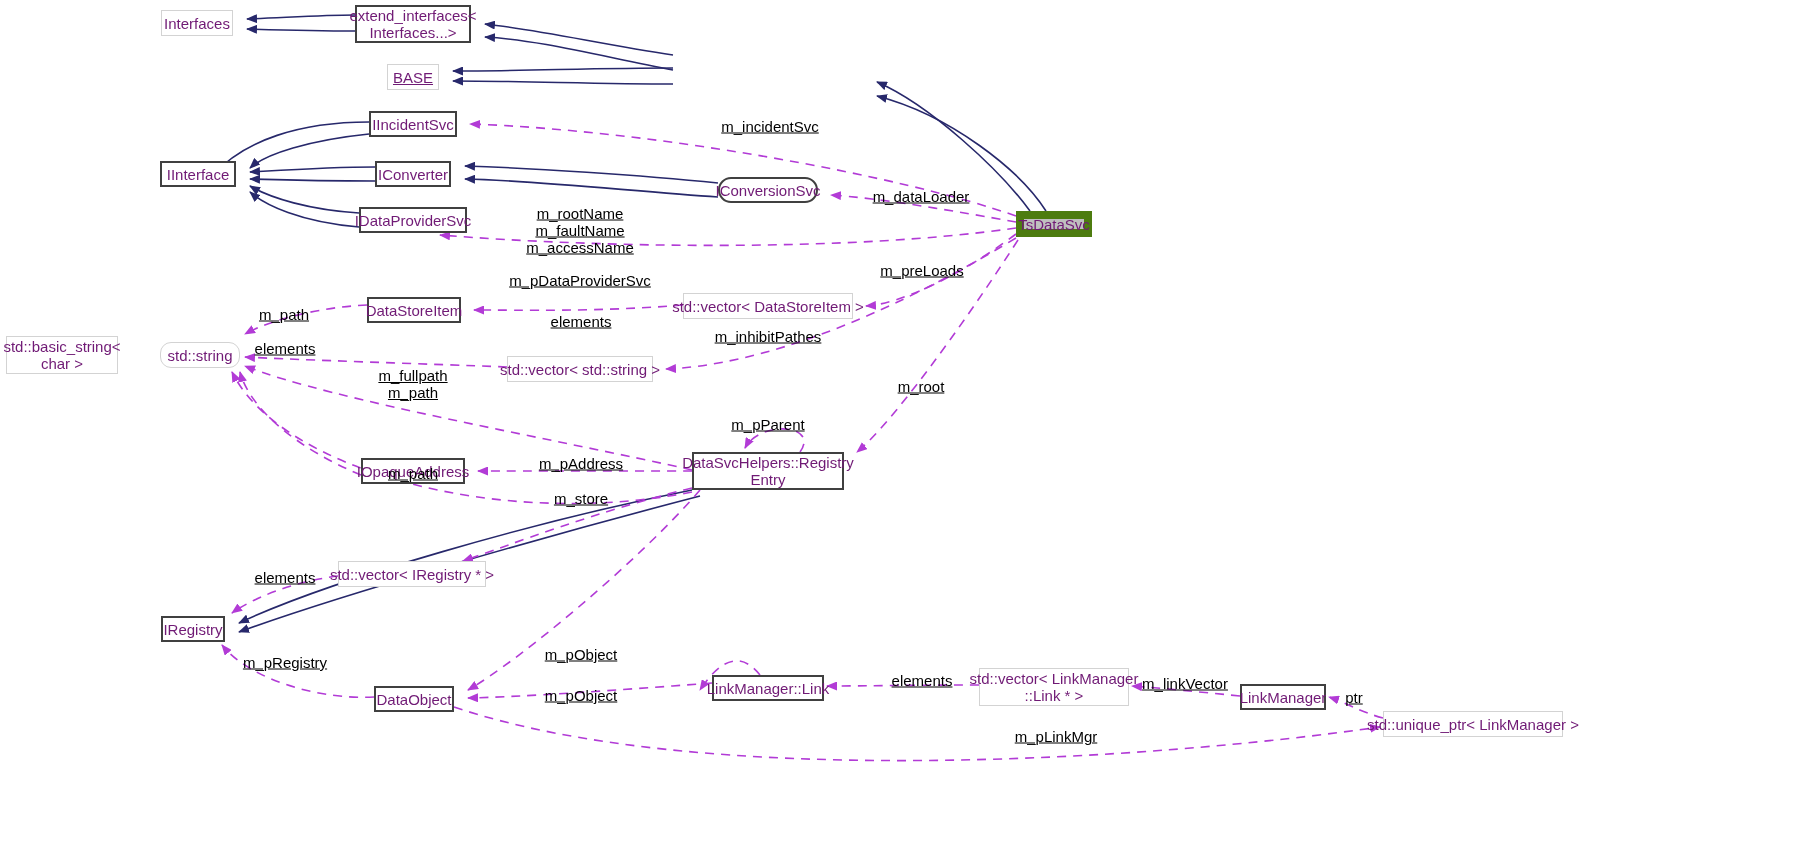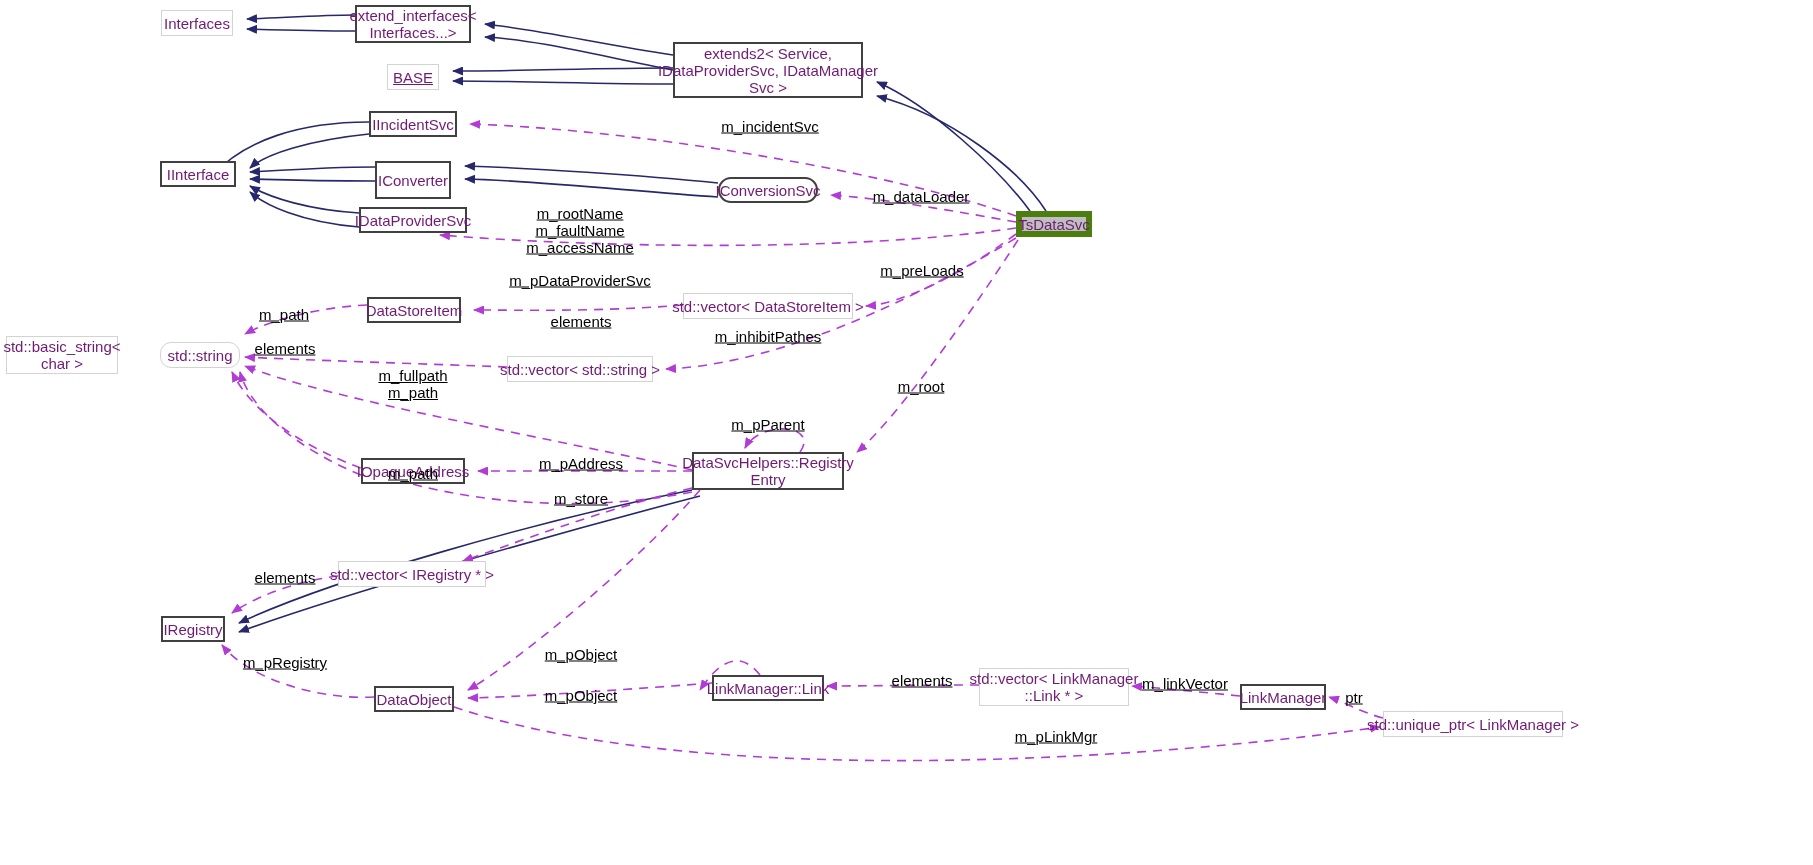--- a/index.html
+++ b/index.html
@@ -39,21 +39,21 @@
     background: #ffffff;
     border: 1px solid #d3d3d3;
     white-space: pre;
     padding: 0 4px;
   }
   .node.documented {
     border: 2px solid #404040;
   }
   .node.current {
     background: #bfbfbf;
-    border: 6px solid #4d7c0f;
+    border: 8px solid #4d7c0f;
   }
   .edge-label {
     position: absolute;
     font-size: 15px;
     line-height: 17px;
     color: #000000;
     text-align: center;
     white-space: pre;
     transform: translate(-50%, -50%);
     text-decoration: underline;
@@ -158,31 +158,28 @@
 
       <path d="M760,675 C740,650 720,660 700,690"></path>
     </g>
   </svg>
 
   <div class="node undocumented" style="left:161px;top:10px;width:72px;height:26px;">Interfaces</div>
 
   <div class="node documented" style="left:355px;top:5px;width:116px;height:38px;">extend_interfaces&lt;
 Interfaces...&gt;</div>
 
-  <div class="node documented" style="left:673px;top:42px;width:190px;height:56px;">extends2&lt; Service,
-IDataProviderSvc, IDataManager
-Svc &gt;</div>
 
   <div class="node undocumented" style="left:387px;top:64px;width:52px;height:26px;text-decoration:underline;">BASE</div>
 
   <div class="node documented" style="left:369px;top:111px;width:88px;height:26px;">IIncidentSvc</div>
 
   <div class="node documented" style="left:160px;top:161px;width:76px;height:26px;">IInterface</div>
 
-  <div class="node documented" style="left:375px;top:161px;width:76px;height:38px;">IConverter</div>
+  <div class="node documented" style="left:375px;top:161px;width:76px;height:26px;">IConverter</div>
 
   <div class="node documented" style="left:718px;top:177px;width:100px;height:26px;border-radius:13px;">IConversionSvc</div>
 
   <div class="node current" style="left:1016px;top:211px;width:76px;height:26px;">TsDataSvc</div>
 
   <div class="node documented" style="left:359px;top:207px;width:108px;height:26px;">IDataProviderSvc</div>
 
   <div class="node documented" style="left:367px;top:297px;width:94px;height:26px;">DataStoreItem</div>
 
   <div class="node undocumented" style="left:683px;top:293px;width:170px;height:26px;">std::vector&lt; DataStoreItem &gt;</div>

